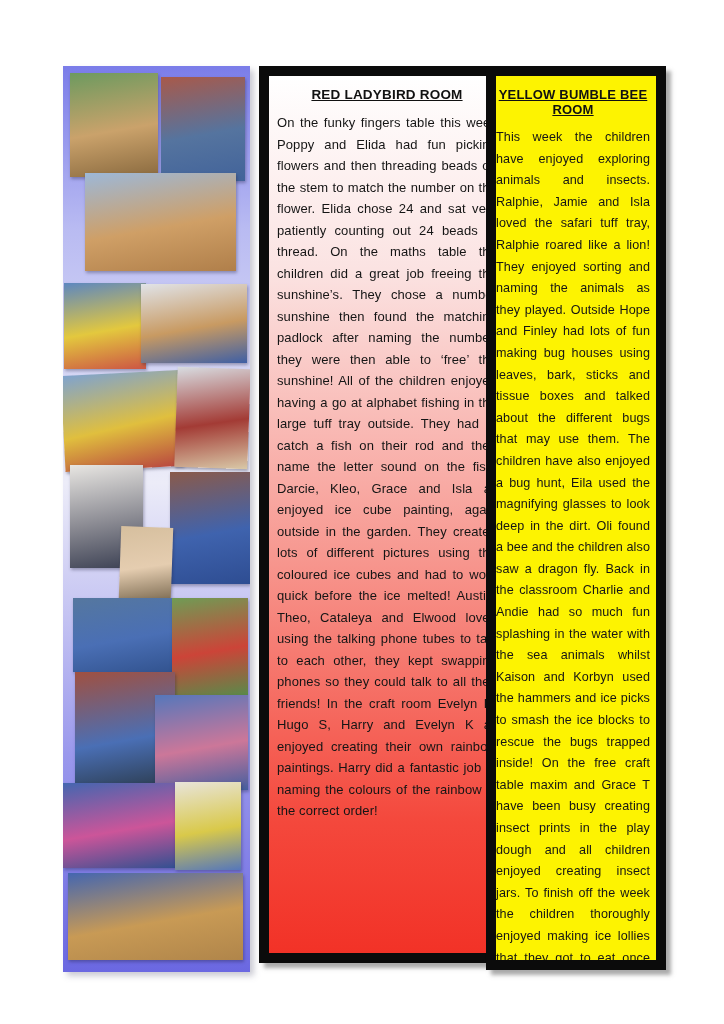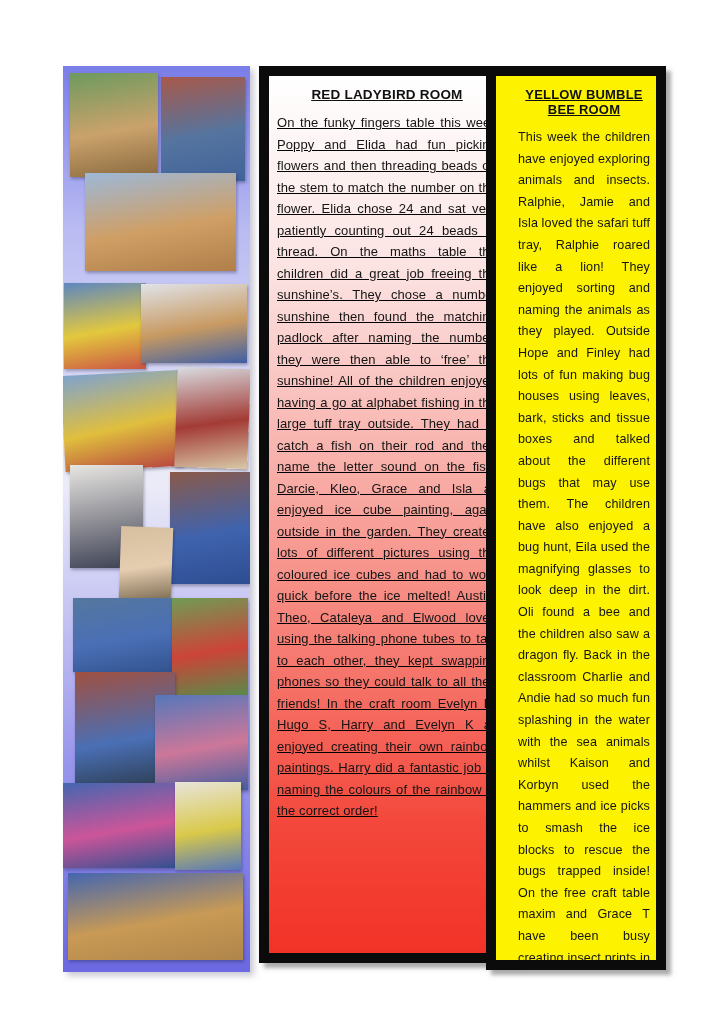--- a/index.html
+++ b/index.html
@@ -24,24 +24,24 @@
   }
 
   
   .roombox{
     position:absolute;top:66px;
     border:10px solid #0b0b0b;
     box-sizing:border-box;
     box-shadow:5px 5px 4px rgba(150,150,150,.8);
     overflow:hidden;
   }
-  .roombox.red{left:259px;width:256px;height:897px;text-decoration:underline;}
+  .roombox.red{left:259px;width:256px;height:897px;}
   .roombox.yellow{left:486px;width:180px;height:904px;}
   .room-inner{padding:7px 8px 6px 8px;height:100%;box-sizing:border-box;}
-  .roombox.yellow .room-inner{padding:7px 6px 6px 22px;}
+  .roombox.yellow .room-inner{padding:7px 6px 6px 0;}
   .room-title{
     text-align:center;
     font-weight:bold;
     font-size:13.5px;
     letter-spacing:.2px;
     color:#111;
     text-decoration:underline;
     margin:4px 0 10px 0;
   }
   .roombox.yellow .room-title{font-size:13px;}

